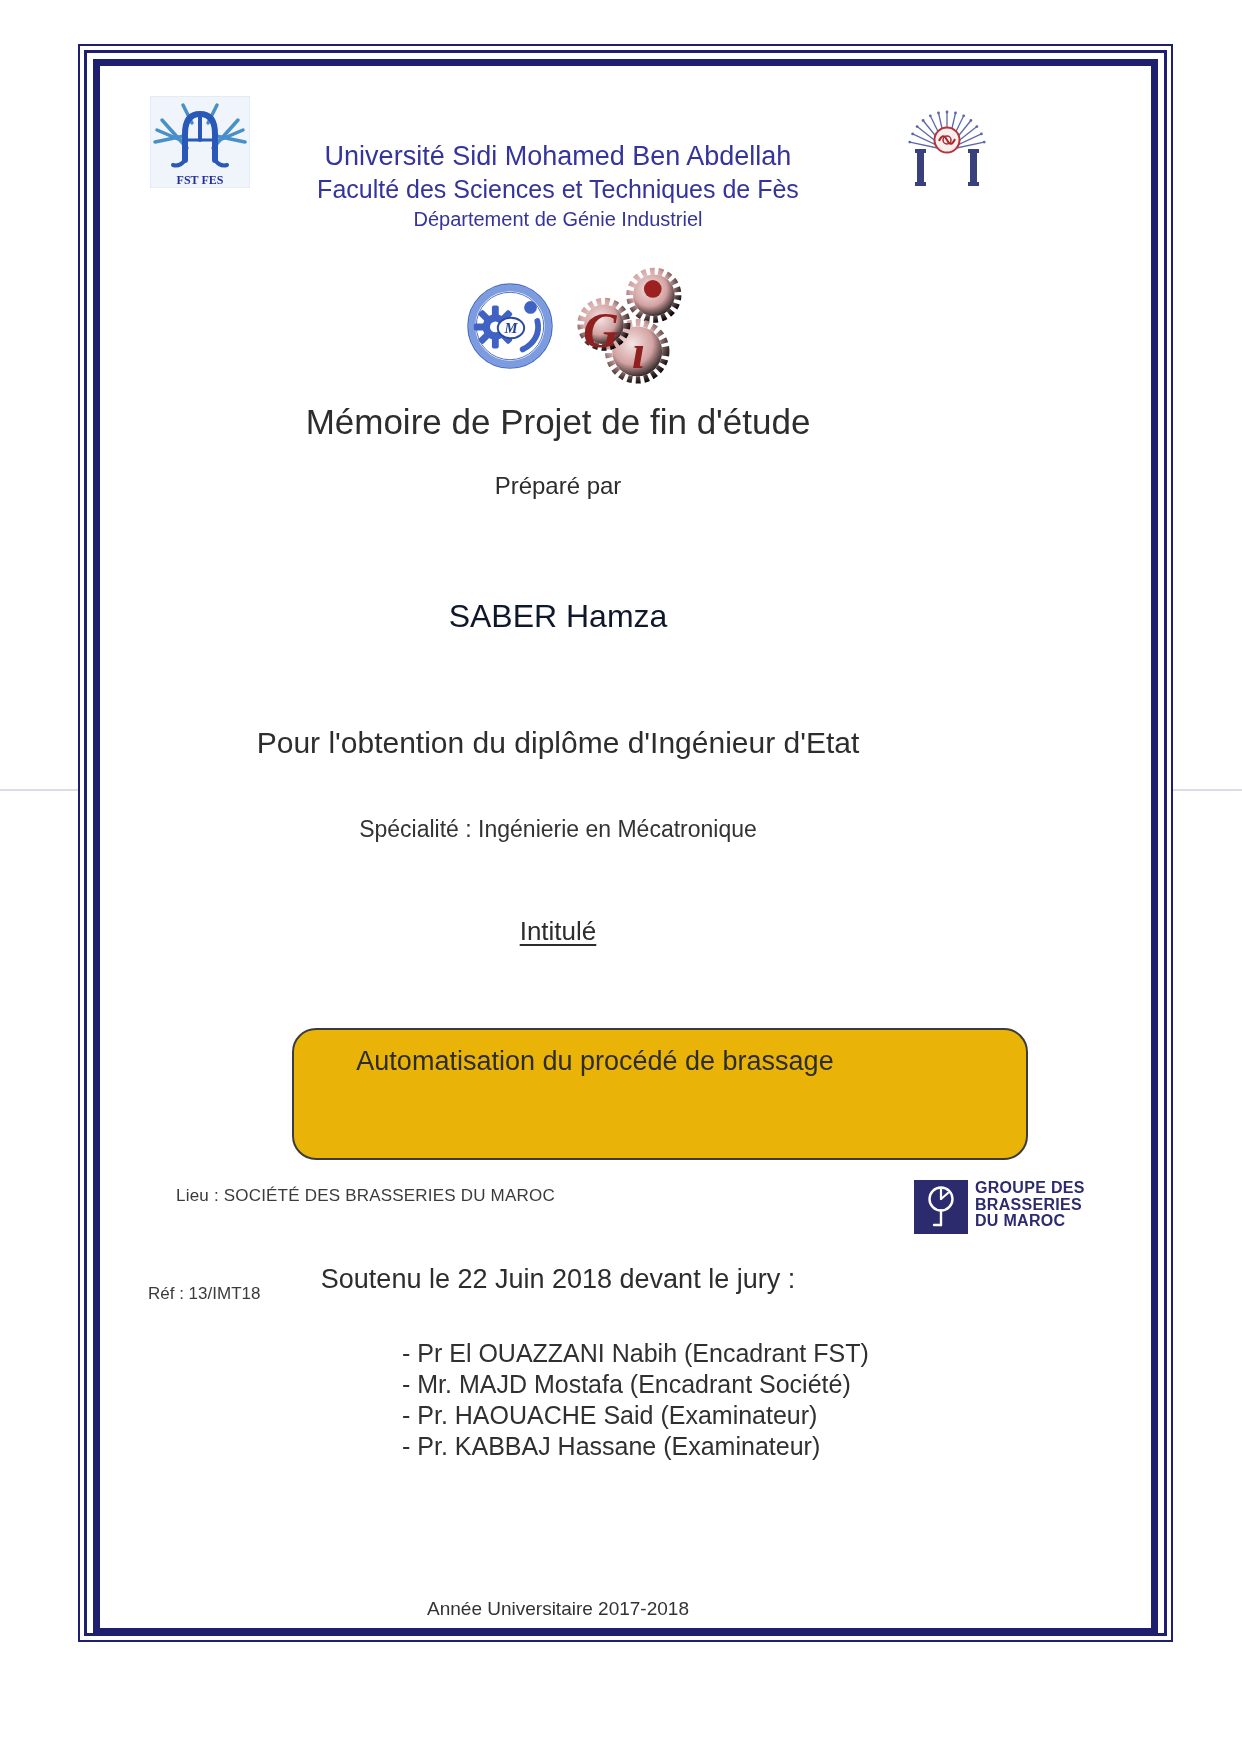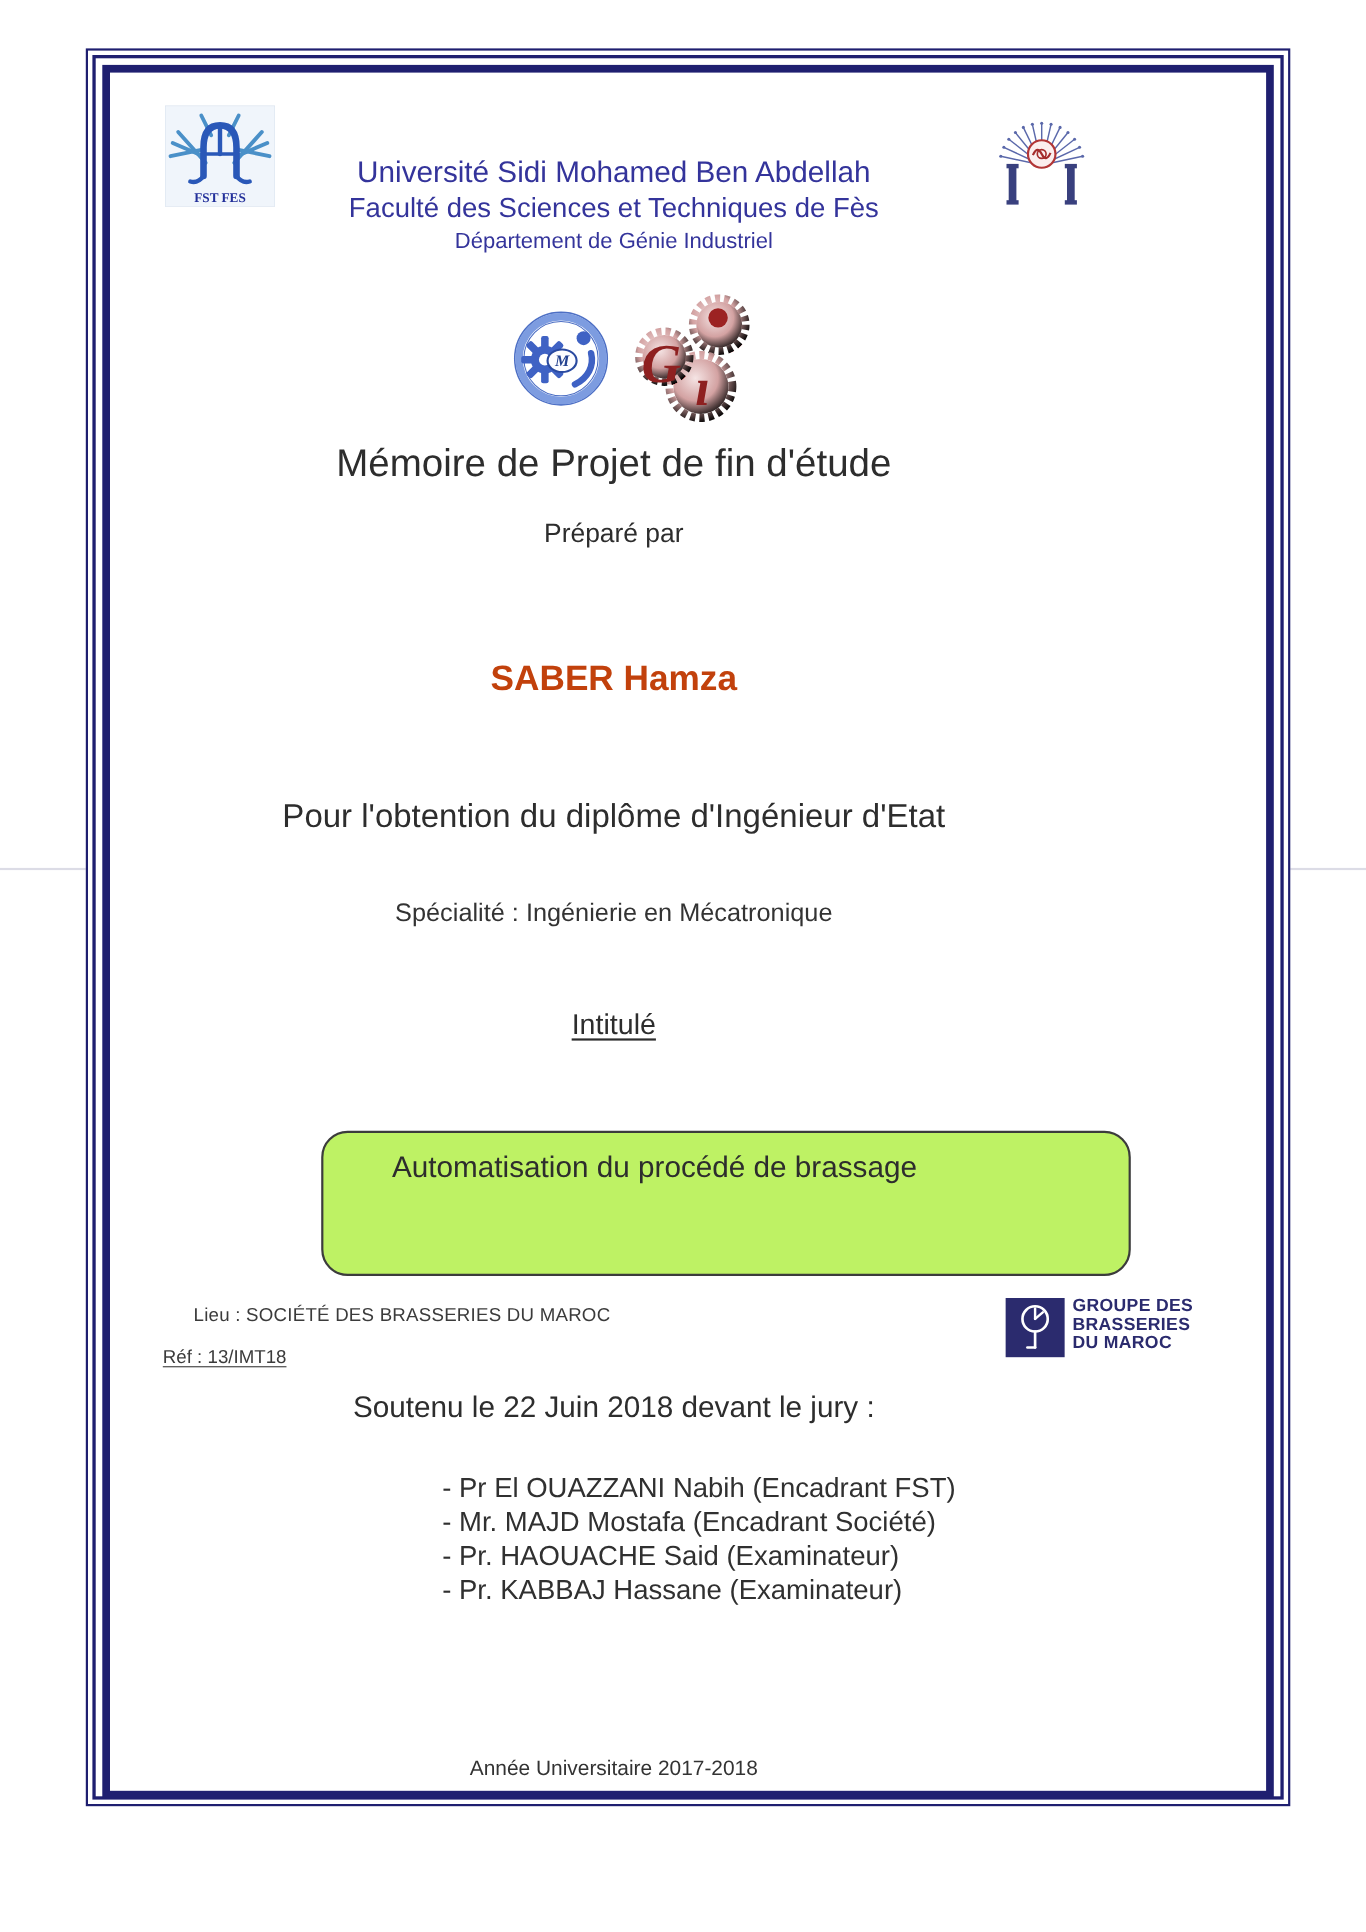--- a/index.html
+++ b/index.html
@@ -22,36 +22,36 @@
 
   .content-col { position:absolute; left:108px; width:900px; text-align:center; }
 
   .hdr { position:absolute; left:238px; top:140px; width:640px; text-align:center; color:#34349b; }
   .hdr .l1 { font-size:27px; line-height:33px; }
   .hdr .l2 { font-size:25px; line-height:32px; }
   .hdr .l3 { font-size:20px; line-height:28px; }
 
   .doc-type  { top:402px; font-size:35px; color:#2d2d2d; }
   .prepared  { top:472px; font-size:24px; color:#2d2d2d; }
-  .author    { top:598px; font-size:32px; font-weight:bold; color:#c2410c; }
+  .author    { top:598px; font-size:32px; font-weight:normal; color:#0f172a; }
   .degree    { top:726px; font-size:30px; color:#2d2d2d; }
   .specialty { top:816px; font-size:23px; color:#333333; }
   .intitule  { top:916px; font-size:26px; color:#2d2d2d; text-decoration:underline; text-underline-offset:4px; }
 
   .title-box {
     position:absolute; left:292px; top:1028px; width:736px; height:132px;
-    box-sizing:border-box; border:2px solid #3c3c3c; border-radius:24px; background:#bef264;
+    box-sizing:border-box; border:2px solid #3c3c3c; border-radius:24px; background:#eab308;
   }
   .title-box .box-title {
     padding:16px 150px 0 20px; text-align:center; font-size:27px; color:#2d2d2d;
   }
 
   .lieu { position:absolute; left:148px; top:1186px; font-size:17px; color:#3b3b3b; letter-spacing:0.2px; }
   .lieu .lab { text-underline-offset:3px;margin-left:28px; }
-  .refline { position:absolute; left:148px; top:1224px; font-size:17px; color:#3b3b3b; text-decoration:underline; text-underline-offset:3px; }
+  .refline { position:absolute; left:148px; top:1284px; font-size:17px; color:#3b3b3b; text-underline-offset:3px; }
 
   .bdm { position:absolute; left:914px; top:1180px; display:flex; gap:7px; }
   .bdm-text { color:#2b2b6e; font-weight:bold; font-size:16px; line-height:16.5px; letter-spacing:0.3px; white-space:nowrap; }
 
   .soutenu { top:1264px; font-size:27px; color:#2d2d2d;text-align:center; }
 
   .jury { position:absolute; left:402px; top:1338px; text-align:left; font-size:25px; line-height:31px; color:#303030; }
 
   .annee { top:1598px; font-size:19px; color:#333333; }
 

